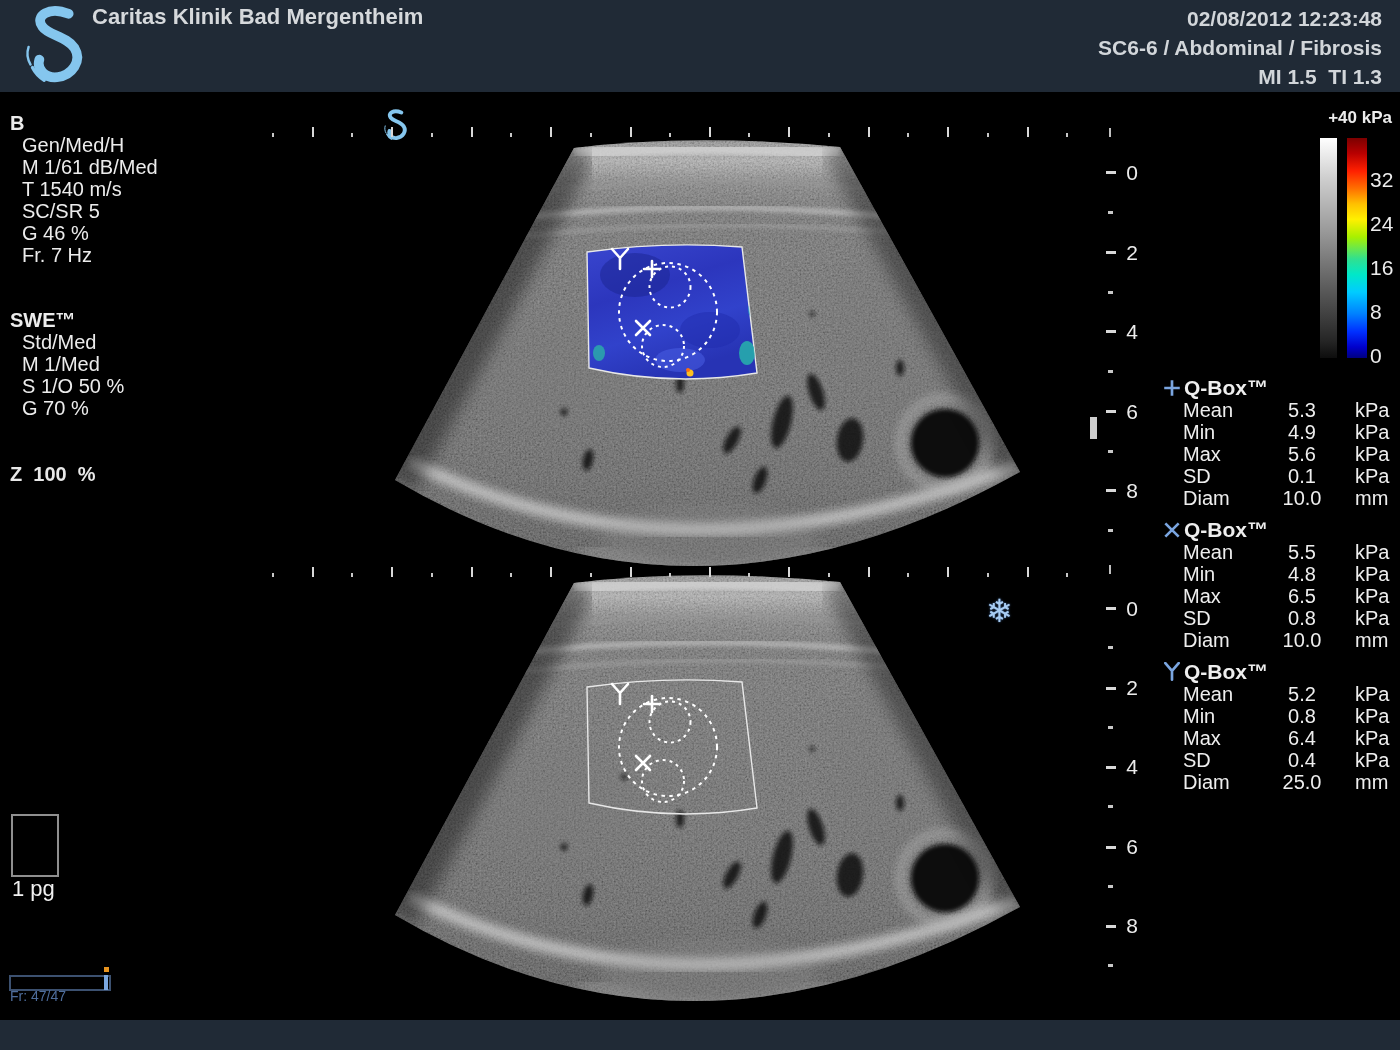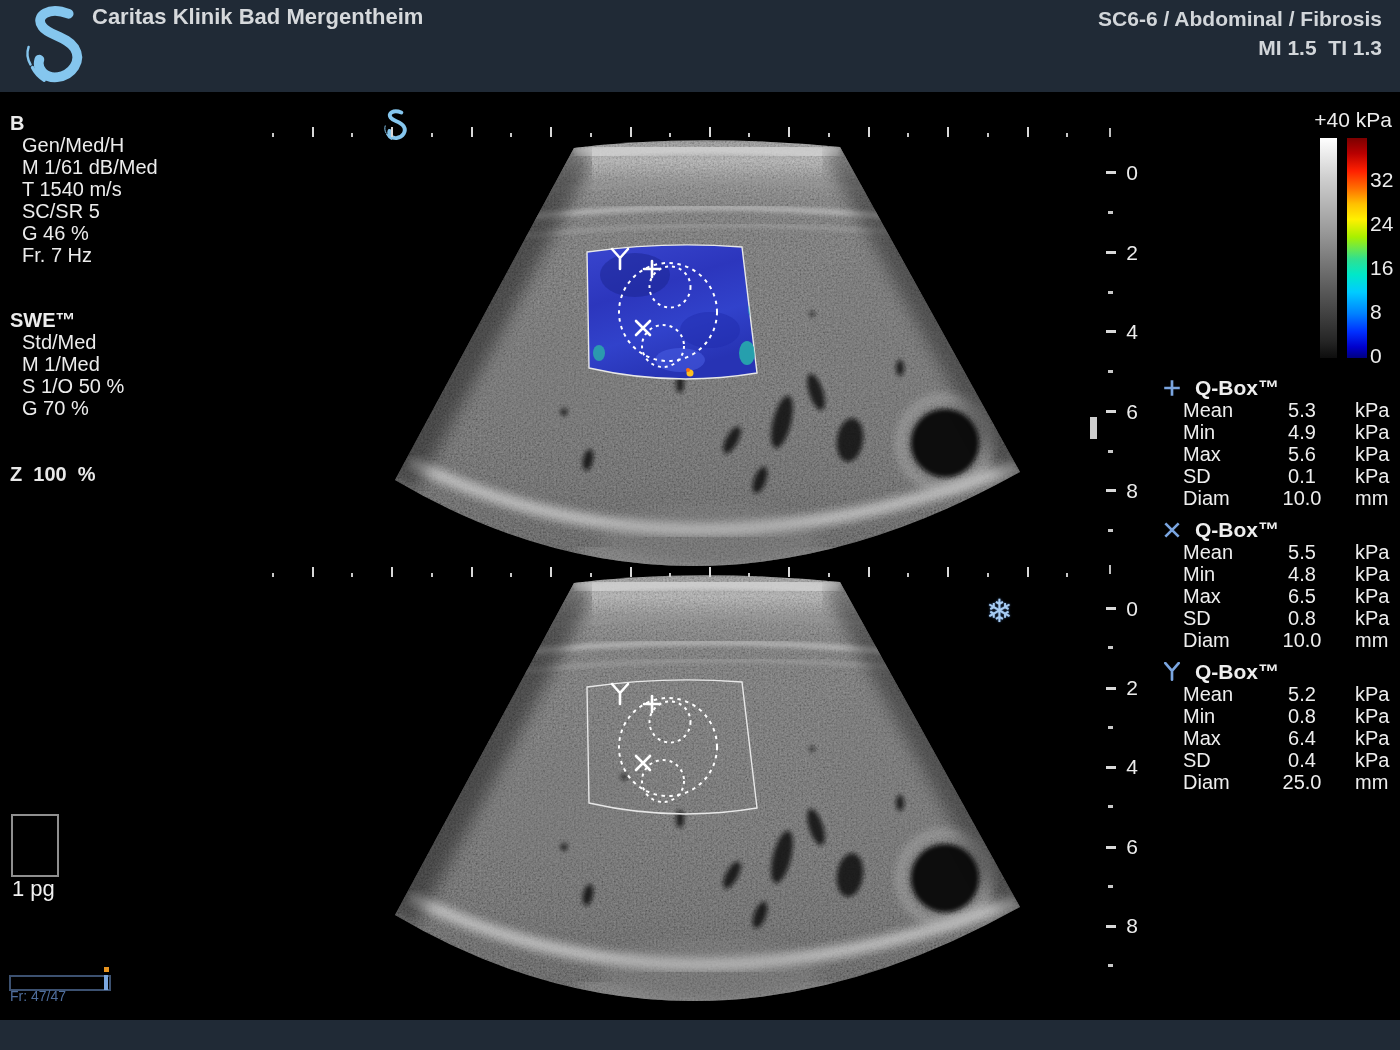--- a/index.html
+++ b/index.html
@@ -29,29 +29,29 @@
   .hrl.long{height:10px;width:760px;background-image:repeating-linear-gradient(to right,#d8d8d8 0 2px,transparent 2px 79.4px);}
   .hrl.short{height:4px;width:800px;background-image:repeating-linear-gradient(to right,#c8c8c8 0 2px,transparent 2px 79.4px);}
   
   .vrl{position:absolute;}
   .vrl.long{left:1106px;width:10px;height:322px;background-image:repeating-linear-gradient(to bottom,#d8d8d8 0 3px,transparent 3px 79.6px);}
   .vrl.short{left:1108px;width:5px;height:322px;background-image:repeating-linear-gradient(to bottom,#c8c8c8 0 3px,transparent 3px 79.6px);}
   .vtick{position:absolute;left:1109px;width:2px;height:9px;background:#c0c0c0;}
   .dlabel{position:absolute;left:1120px;width:24px;text-align:center;font-size:21px;color:#ececec;}
   .focus-marker{position:absolute;left:1090px;top:417px;width:7px;height:22px;background:#cdcdcd;}
   
-  .cb-title{position:absolute;left:1302px;top:108px;width:90px;text-align:right;font-size:21px;color:#ececec;}
+  .cb-title{position:absolute;left:1302px;top:108px;width:90px;text-align:right;font-size:17px;color:#ececec;font-weight:bold;}
   .graybar{position:absolute;left:1320px;top:138px;width:17px;height:220px;
            background:linear-gradient(180deg,#ffffff 0%,#cfcfcf 18%,#9a9a9a 42%,#5c5c5c 68%,#262626 92%,#0d0d0d 100%);}
   .jetbar{position:absolute;left:1347px;top:138px;width:20px;height:220px;
           background:linear-gradient(180deg,#7c0000 0%,#b80000 7%,#ff2000 15%,#ff7000 23%,#ffc000 30%,#fff000 37%,#a8f000 45%,#30e090 55%,#00e8c8 62%,#00ccff 70%,#0080ff 80%,#0030ff 88%,#0000cc 95%,#000080 100%);}
   .cb-tick{position:absolute;left:1370px;width:44px;font-size:21px;color:#ececec;}
   
   .qbox{position:absolute;left:1160px;width:240px;font-size:20px;line-height:22px;color:#eeeeee;}
-  .qhdr{display:flex;align-items:center;font-weight:bold;font-size:21px;height:22px;gap:11px;}
+  .qhdr{display:flex;align-items:center;font-weight:bold;font-size:21px;height:22px;}
   .qmark{width:24px;height:20px;flex:none;}
   .qrow{display:flex;height:22px;}
   .qrow .ql{width:76px;padding-left:23px;flex:none;}
   .qrow .qv{width:86px;text-align:center;flex:none;}
   .qrow .qu{margin-left:10px;}
   
   .thumb{position:absolute;left:11px;top:814px;width:44px;height:59px;border:2px solid #8f8f8f;background:#000;}
   .pg-label{position:absolute;left:12px;top:876px;font-size:22px;color:#f0f0f0;}
   .cinebar{position:absolute;left:9px;top:975px;width:98px;height:12px;border:2px solid #3c5170;}
   .cine-cursor{position:absolute;left:104px;top:975px;width:4px;height:15px;background:#7aa7e0;}
@@ -68,20 +68,21 @@
   <div class="hdr">
     <svg class="logo-svg" viewBox="0 0 60 84">
       <g id="logoS" fill="none" stroke="#85c6ee" stroke-linecap="round">
         <path d="M46,9 C26,1 11,11 19,22 C25,31 44,32 52,44 C60,57 50,72 34,74 C22,75 13,66 16,56" stroke-width="10"></path>
         <path d="M5,43 C3,49 4,56 7,61" stroke-width="2.5"></path>
         <path d="M9,64 C12,70 16,74 21,77" stroke-width="3.5"></path>
       </g>
     </svg>
     <div class="clinic">Caritas Klinik Bad Mergentheim</div>
     <div class="hdr-right">
+      <div>02/08/2012 12:23:48</div>
       <div>SC6-6 / Abdominal / Fibrosis</div>
       <div>MI 1.5  TI 1.3</div>
     </div>
   </div>
 
   <div class="params" id="bmode">
     <div class="ttl">B</div>
     <div class="ln">Gen/Med/H</div>
     <div class="ln">M 1/61 dB/Med</div>
     <div class="ln">T 1540 m/s</div>

